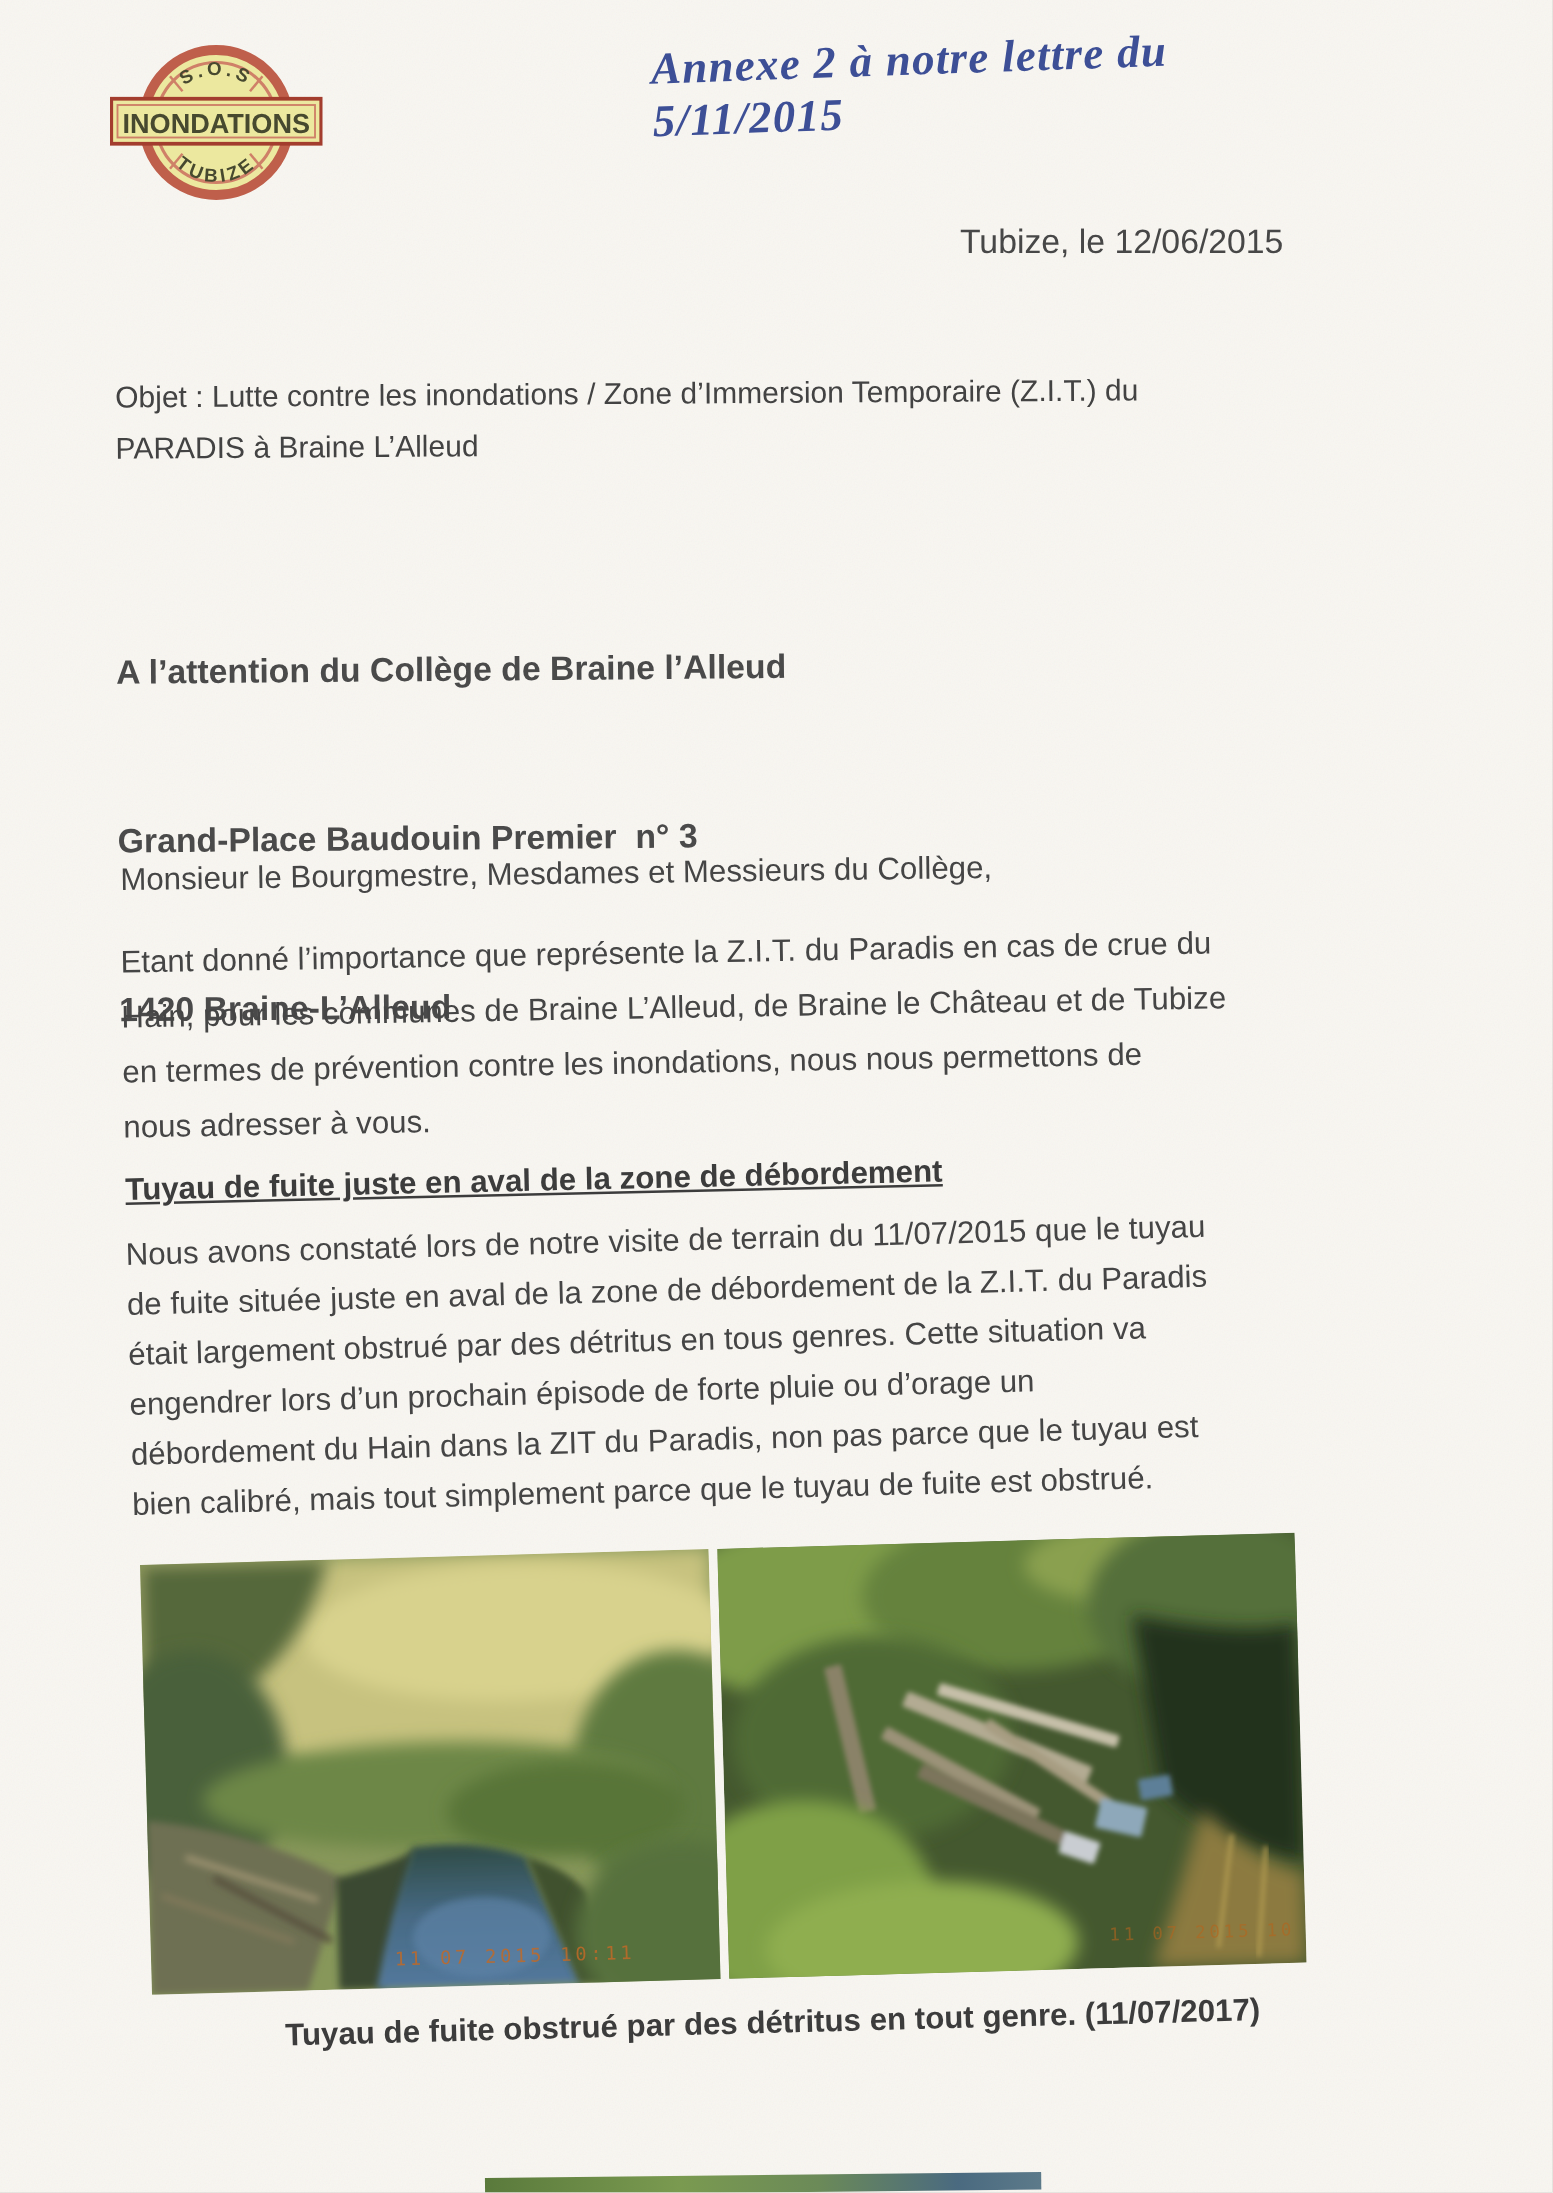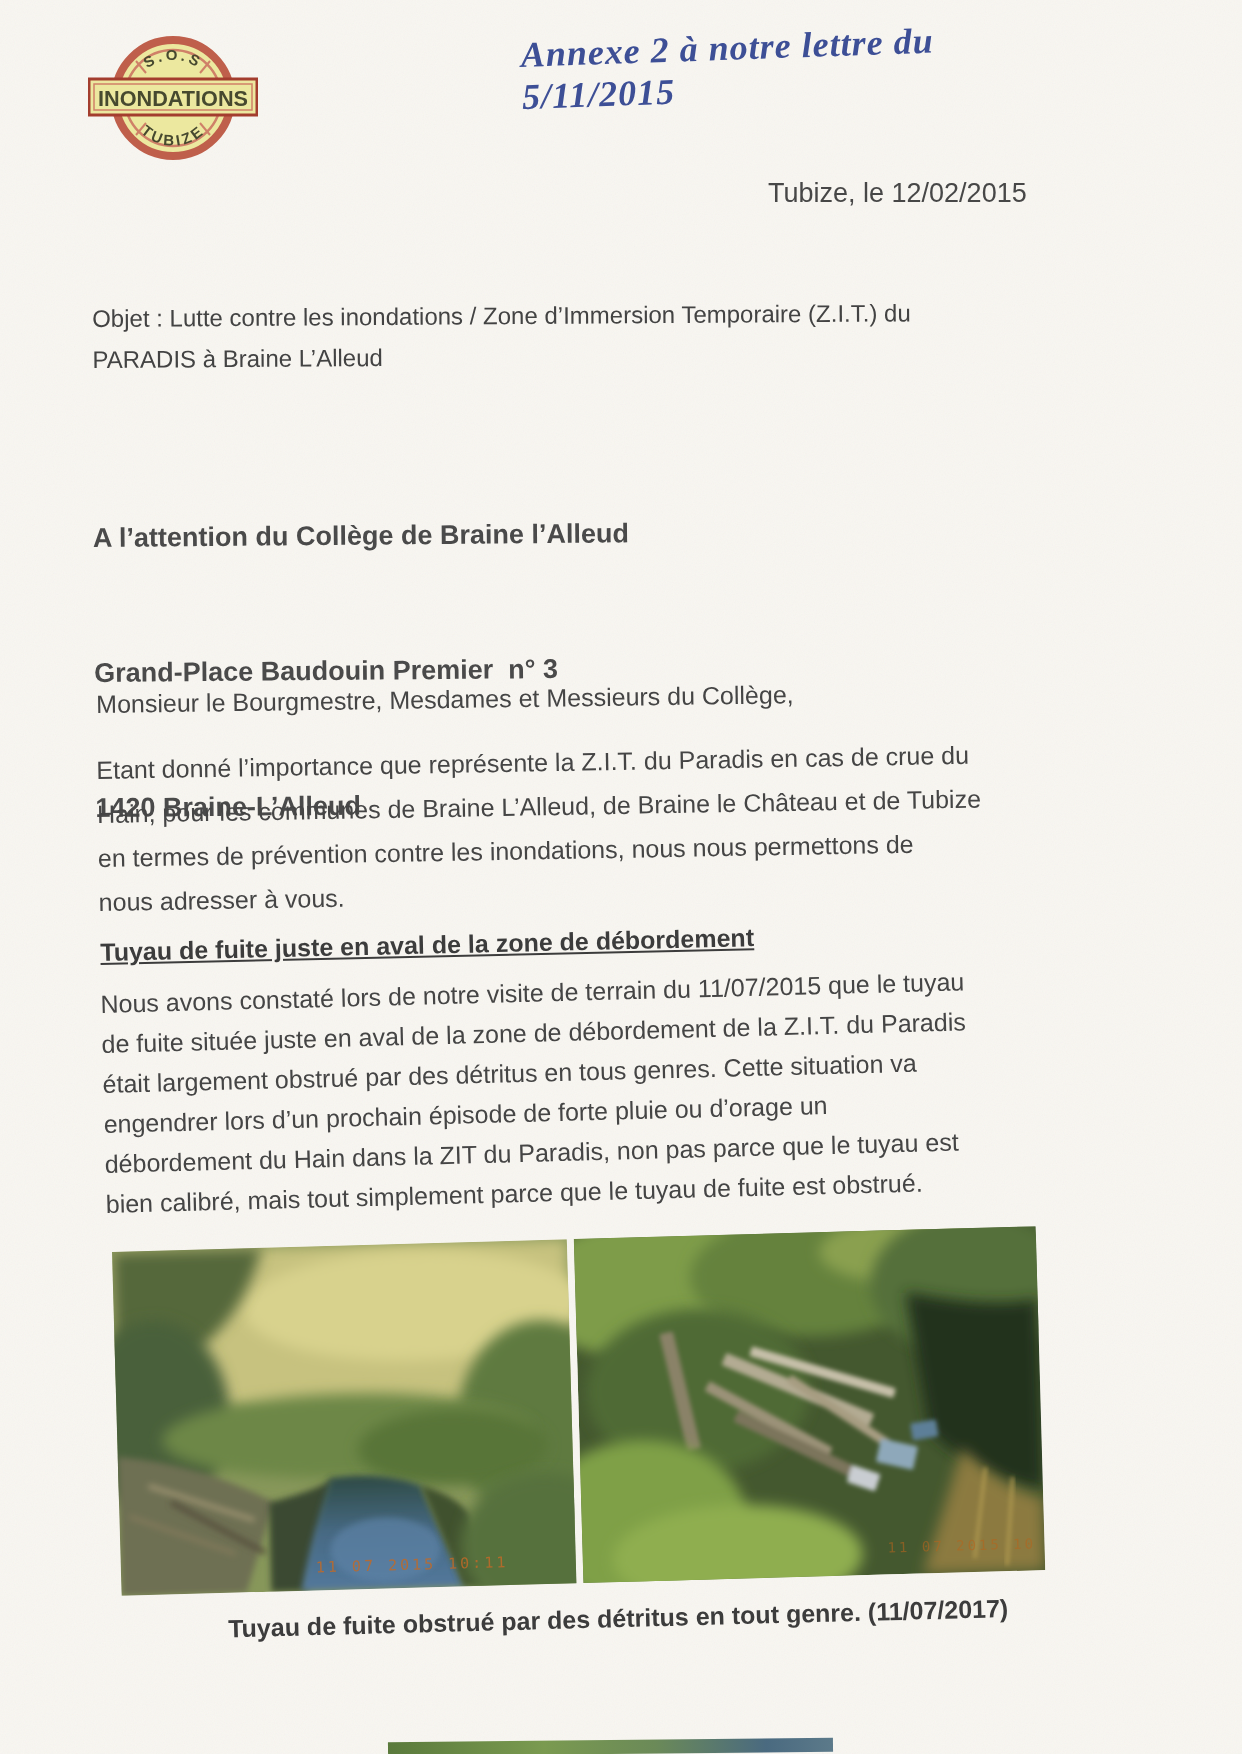--- a/index.html
+++ b/index.html
@@ -122,21 +122,21 @@
     <text font-family="Liberation Sans, sans-serif" font-weight="bold" font-size="15" fill="#47492f" letter-spacing="3">
       <textPath href="#arcTop" startOffset="50%" text-anchor="middle">S.O.S</textPath>
     </text>
     <text font-family="Liberation Sans, sans-serif" font-weight="bold" font-size="15" fill="#47492f" letter-spacing="3">
       <textPath href="#arcBottom" startOffset="50%" text-anchor="middle">TUBIZE</textPath>
     </text>
   </svg>
 
   <div class="handnote">Annexe 2 à notre lettre du 5/11/2015</div>
 
-  <div class="dateline">Tubize, le 12/02/2015</div>
+  <div class="dateline">Tubize, le 12/06/2015</div>
 
   <div class="subject">
     <div>Objet : Lutte contre les inondations / Zone d’Immersion Temporaire (Z.I.T.) du</div>
     <div>PARADIS à Braine L’Alleud</div>
   </div>
 
   <div class="recipient">
     <div>A l’attention du Collège de Braine l’Alleud</div>
     <div>Grand-Place Baudouin Premier  n° 3</div>
     <div>1420 Braine-L’Alleud</div>

